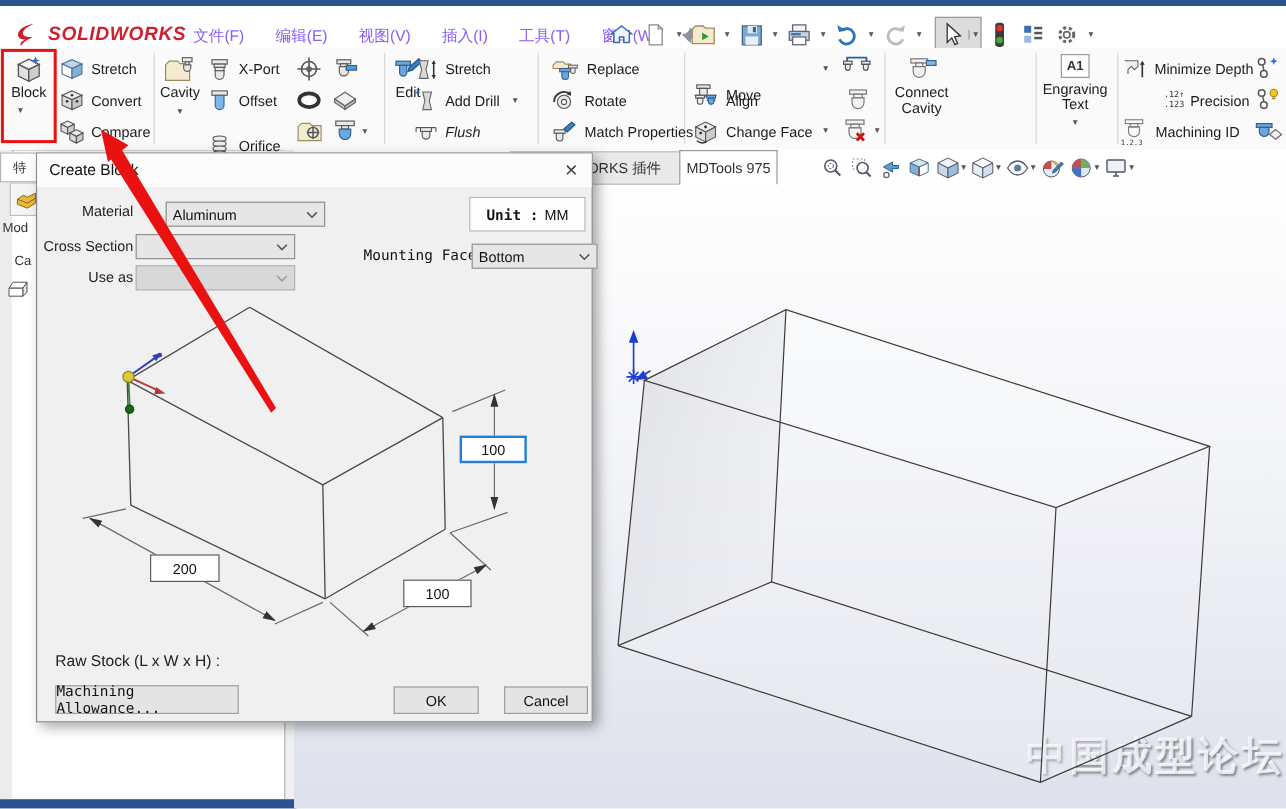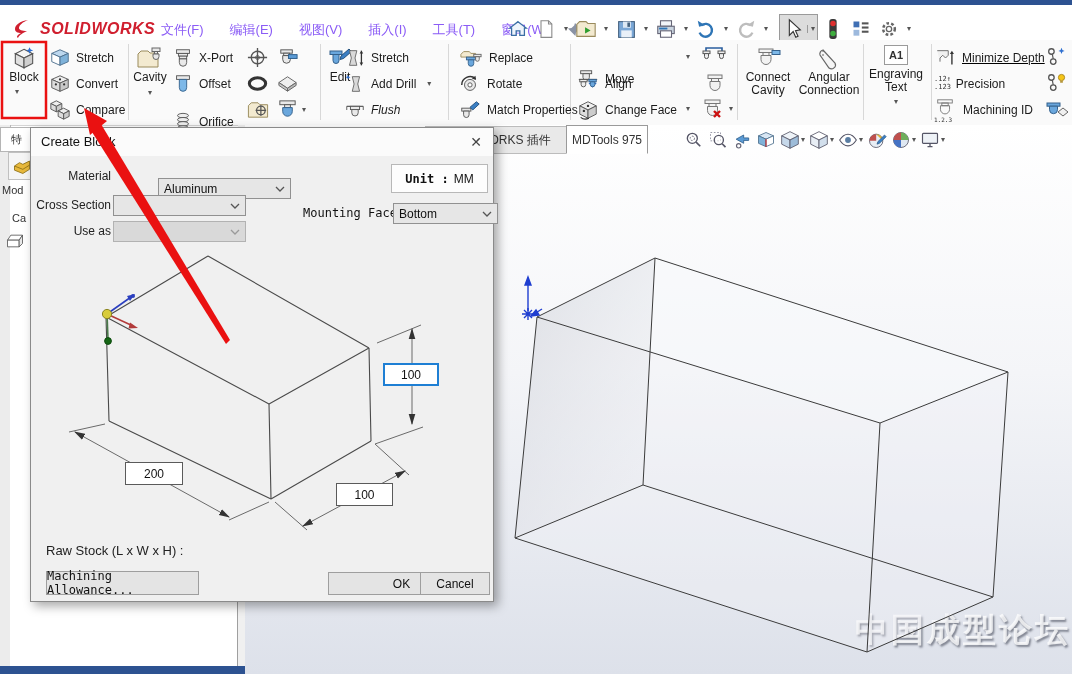--- a/index.html
+++ b/index.html
@@ -20,21 +20,21 @@
   .cursorbox{display:flex;align-items:center;border:1px solid #9a9a9a;background:#dcdcdc;height:28px;padding:0 2px;margin-left:6px;}
   
   #ribbon{left:0;top:40px;width:1072px;height:85px;background:#fafafa;border-bottom:1px solid #d5d5d5;}
   .rdiv{position:absolute;top:4px;width:1px;height:76px;background:#d8d8d8;}
   .rrow{position:absolute;display:flex;align-items:center;gap:5px;height:24px;}
   .rlabel{font-size:12px;color:#1b1b1b;white-space:nowrap;}
   .rbig{position:absolute;display:flex;flex-direction:column;align-items:center;}
   .rbig .rlabel{text-align:center;line-height:1.05;}
   .ic{display:block;}
   .a1box{width:22px;height:18px;border:1px solid #9a9a9a;background:#fff;color:#333;font-size:11px;font-weight:bold;display:flex;align-items:center;justify-content:center;}
-  .precicon{font-family:"DejaVu Sans Mono",monospace;font-size:7px;line-height:1.1;color:#333;text-align:center;}
+  .precicon{font-family:"DejaVu Sans Mono",monospace;font-size:7px;line-height:1.1;color:#333;text-align:center;margin-left:36px;}
   .miicon{position:relative;width:24px;height:24px;}
   .midigits{position:absolute;left:0;bottom:-1px;font-size:6px;color:#333;font-family:"DejaVu Sans Mono",monospace;}
   
   .swtab{position:absolute;top:126px;height:26px;display:flex;align-items:center;justify-content:center;font-size:12px;color:#333;}
   .tab-inactive{background:#e9e9e9;border:1px solid #bcbcbc;}
   .tab-active{background:#fff;border:1px solid #9a9a9a;border-bottom:1px solid #fff;height:27px;top:125px;z-index:3;}
   .headsup{position:absolute;left:684px;top:130px;display:flex;align-items:center;gap:4px;z-index:2;}
   .hbtn{display:flex;align-items:center;gap:1px;}
   
   #lstrip{left:0;top:125px;width:10px;height:541px;background:#ececec;border-right:1px solid #b7b7b7;}
@@ -422,35 +422,28 @@
 
     <div class="rbig" style="left:742px;top:5px;width:52px;">
       <svg class="ic" width="30" height="26" viewBox="0 0 30 24">
           <rect x="6" y="3" width="14" height="3.5" fill="#f2f2f2" stroke="#777"></rect>
           <rect x="10" y="6.5" width="6" height="3" fill="#f2f2f2" stroke="#777"></rect>
           <path d="M8 9.5h10v4a5 5 0 0 1-10 0z" fill="#f2f2f2" stroke="#777"></path>
           <rect x="19" y="4.5" width="8" height="4" fill="#7db8e8" stroke="#35618c"></rect>
         </svg>
       <span class="rlabel" style="width:52px;white-space:normal;">Connect Cavity</span>
     </div>
-    <div class="rbig" style="left:798px;top:5px;width:62px;">
-      <svg class="ic" width="28" height="26" viewBox="0 0 28 24">
-          <path d="M8 4l12 13a4 4 0 0 1-6 5L5 9a4 4 0 0 1 3-5z" fill="#f5f5f5" stroke="#666" stroke-width="1.2"></path>
-          <path d="M8 4v6" stroke="#666" stroke-dasharray="2 2"></path>
-        </svg>
-      <span class="rlabel" style="width:62px;white-space:normal;">Angular Connection</span>
-    </div>
 
     <div class="rbig" style="left:867px;top:5px;width:58px;">
       <div class="a1box">A1</div>
       <span class="rlabel" style="width:58px;white-space:normal;margin-top:3px;">Engraving Text</span>
       <span class="caret" style="margin-top:5px;">▾</span>
     </div>
 
-    <div class="rrow" style="left:934px;top:6px;text-decoration:underline;">
+    <div class="rrow" style="left:934px;top:6px;">
       <svg class="ic" width="23" height="22" viewBox="0 0 24 24">
           <path d="M3 4h12v5l-3 3-3-3-3 3v4" fill="#f0f0f0" stroke="#666"></path>
           <path d="M19 19V7" stroke="#333" stroke-width="1.5"></path>
           <path d="M19 4l-2.2 3.5h4.4z" fill="#333"></path>
         </svg>
       <span class="rlabel">Minimize Depth</span>
     </div>
     <div class="rrow" style="left:934px;top:32px;">
       <span class="precicon"><span>.12↑</span><br><span>.123</span></span>
       <span class="rlabel">Precision</span>
@@ -628,21 +621,21 @@
       </span>
   </div>
 
   <div id="dialog" class="abs">
     <div class="dtitlebar abs">
       <span class="dtitle abs">Create Block</span>
       <span class="dclose abs">✕</span>
     </div>
 
     <span class="dlabel abs" style="left:20px;top:41px;width:60px;">Material</span>
-    <div class="ddl" style="left:107px;top:50px;width:121px;margin-left:20px;">
+    <div class="ddl" style="left:107px;top:40px;width:121px;">
       <span>Aluminum</span>
       <svg width="10" height="6" viewBox="0 0 10 6">
           <polyline points="1,1 5,5 9,1" fill="none" stroke="#555" stroke-width="1.3"></polyline>
         </svg>
     </div>
     <div class="unitbox" style="left:360px;top:36px;width:95px;height:27px;">
       <span class="dmono" style="font-weight:bold;">Unit :</span>
       <span style="font-size:12px;color:#111;">MM</span>
     </div>
 
@@ -698,21 +691,21 @@
           <circle cx="77" cy="213" r="3.4" fill="#156615" stroke="#0c4a0c"></circle>
         <circle cx="76" cy="186" r="4.6" fill="#d8cc3a" stroke="#8a8420"></circle>
       </g>
     </svg>
     <div class="dimbox" style="left:94px;top:334px;width:56px;height:21px;">200</div>
     <div class="dimbox" style="left:305px;top:355px;width:55px;height:21px;">100</div>
     <div class="dimbox focus" style="left:352px;top:235px;width:52px;height:19px;">100</div>
 
     <span class="abs" style="left:15px;top:415px;font-size:13px;color:#222;">Raw Stock (L x W x H) :</span>
     <div class="dbtn dmono" style="left:15px;top:443px;width:151px;height:22px;">Machining Allowance...</div>
-    <div class="dbtn" style="left:297px;top:444px;width:69px;height:21px;padding-left:38px;">OK</div>
+    <div class="dbtn" style="left:297px;top:444px;width:69px;height:21px;">OK</div>
     <div class="dbtn" style="left:389px;top:444px;width:68px;height:21px;">Cancel</div>
   </div>
 
   <svg id="annotation" class="abs" width="1072" height="674" viewBox="0 0 1072 674">
     <rect x="2" y="42" width="44" height="76" fill="none" stroke="#ea1111" stroke-width="2.5"></rect>
     <g fill="#ea1111">
       <polygon points="84,108 107,121 90,135"></polygon>
       <polygon points="101,124 92,132 226,344 230,340"></polygon>
     </g>
   </svg>

